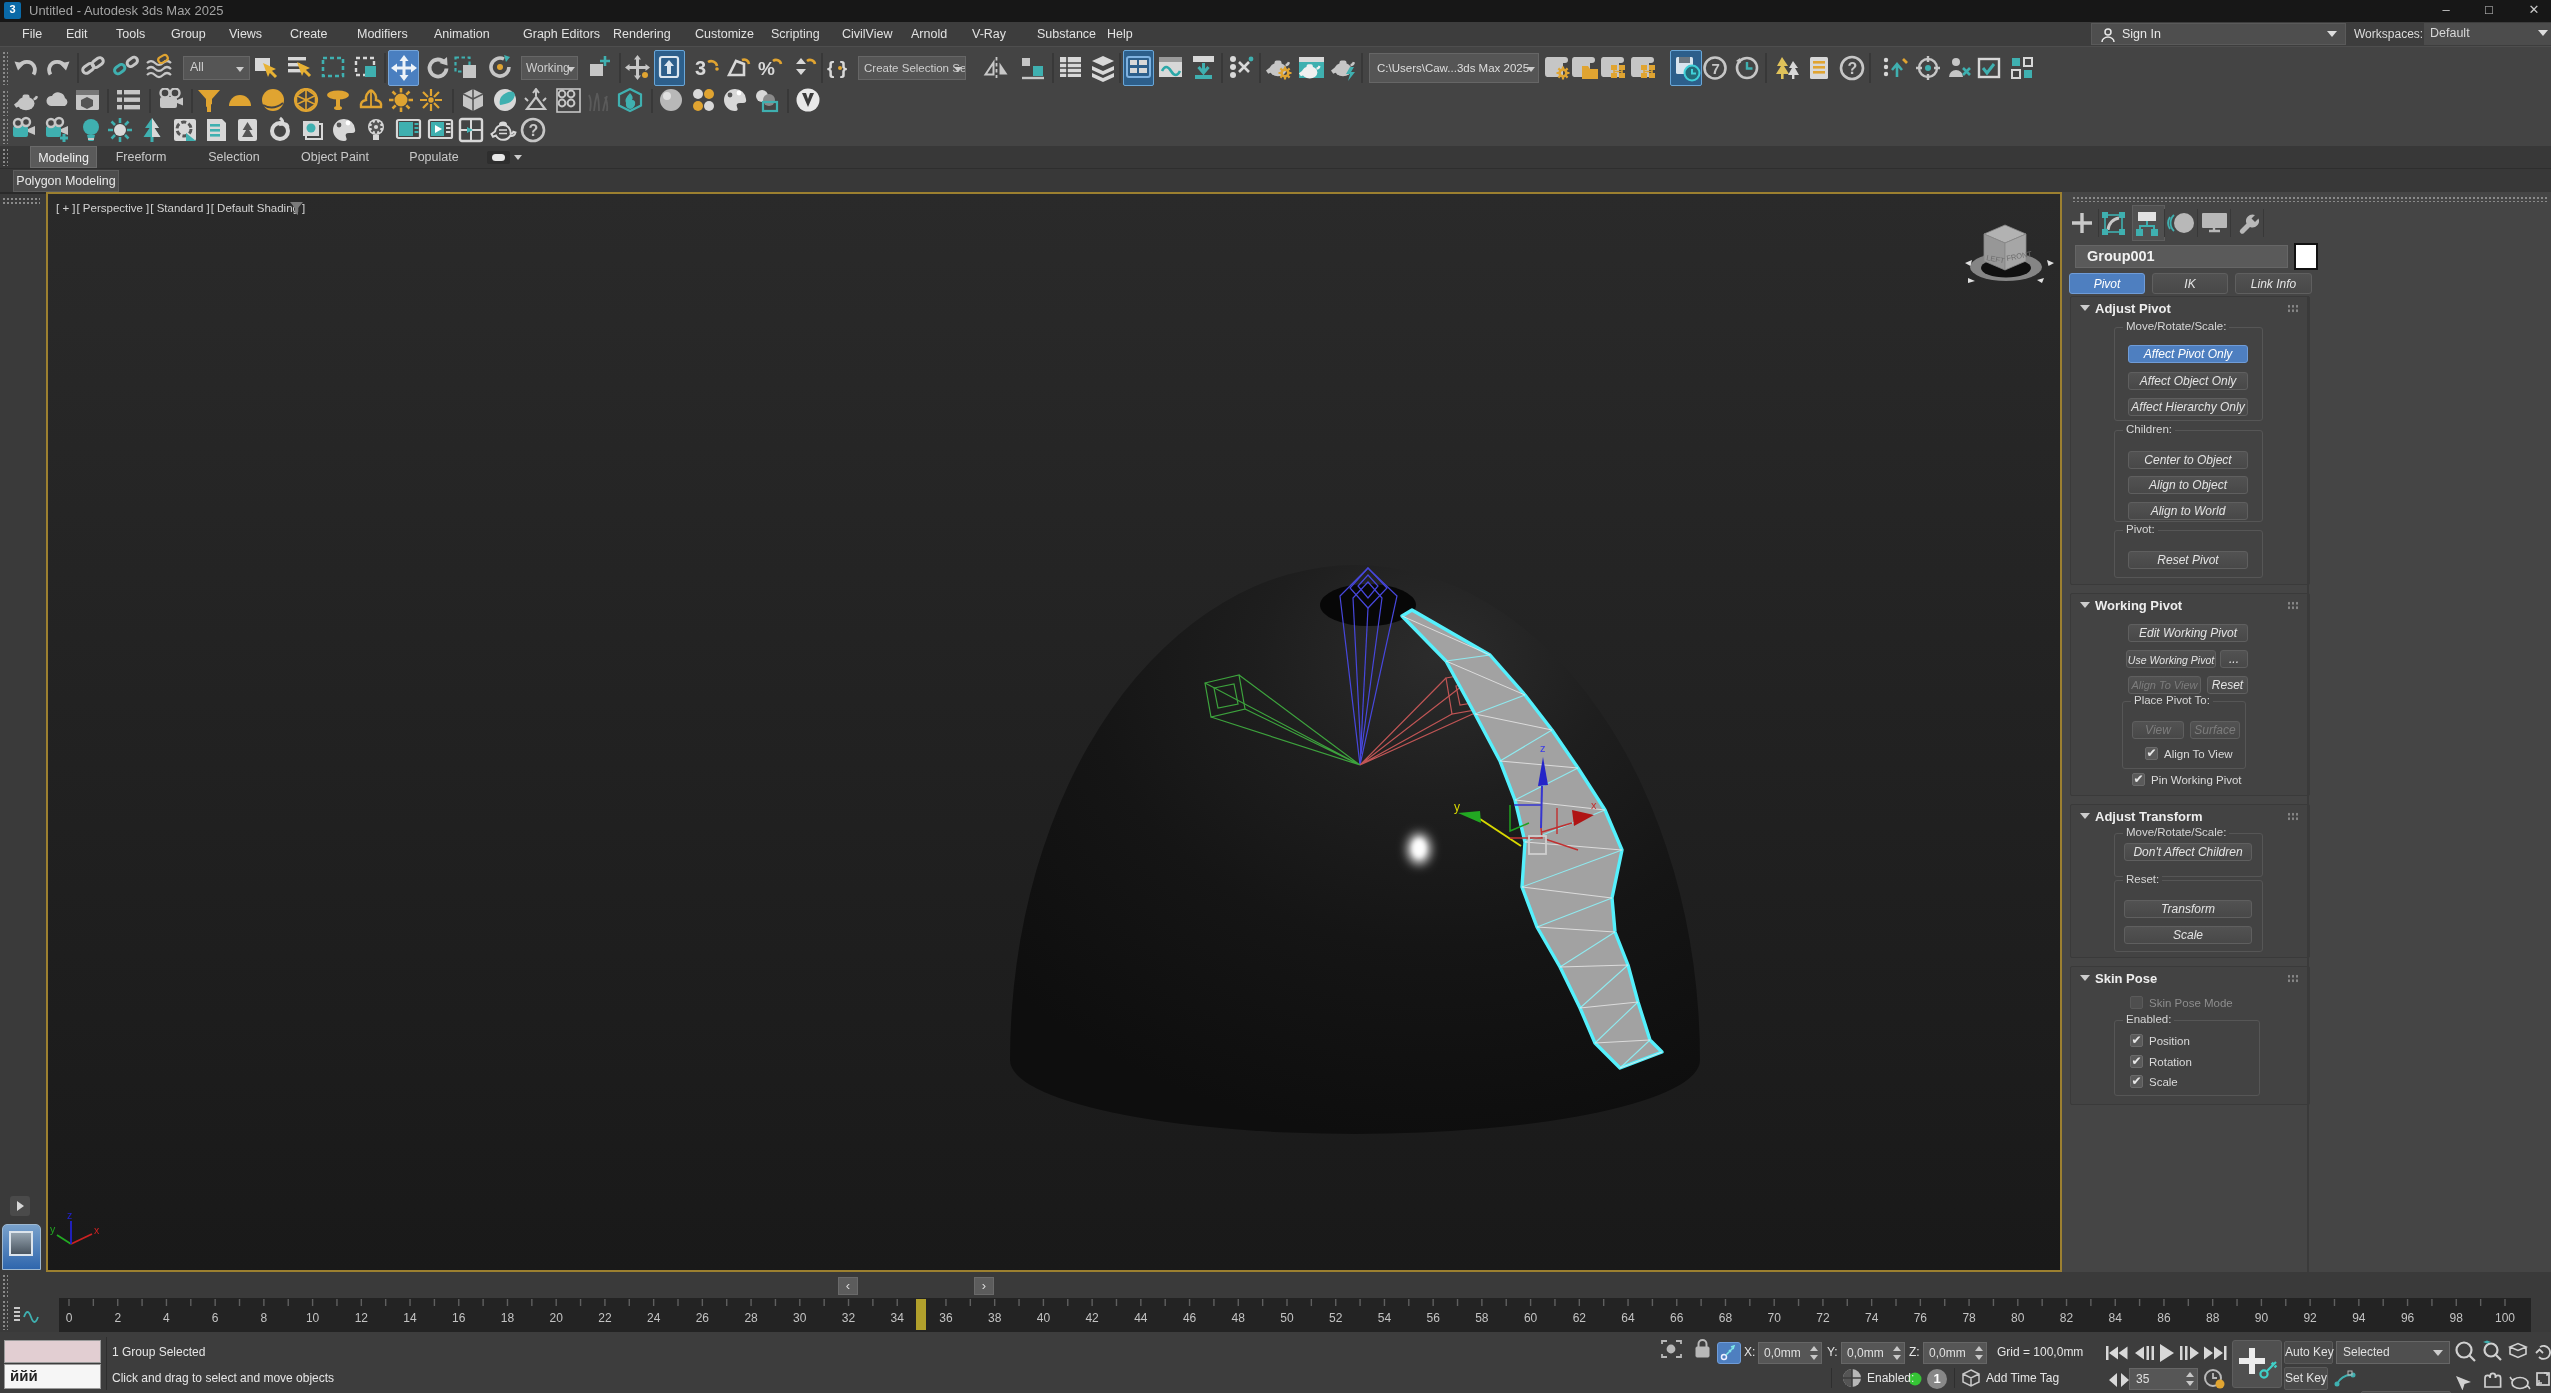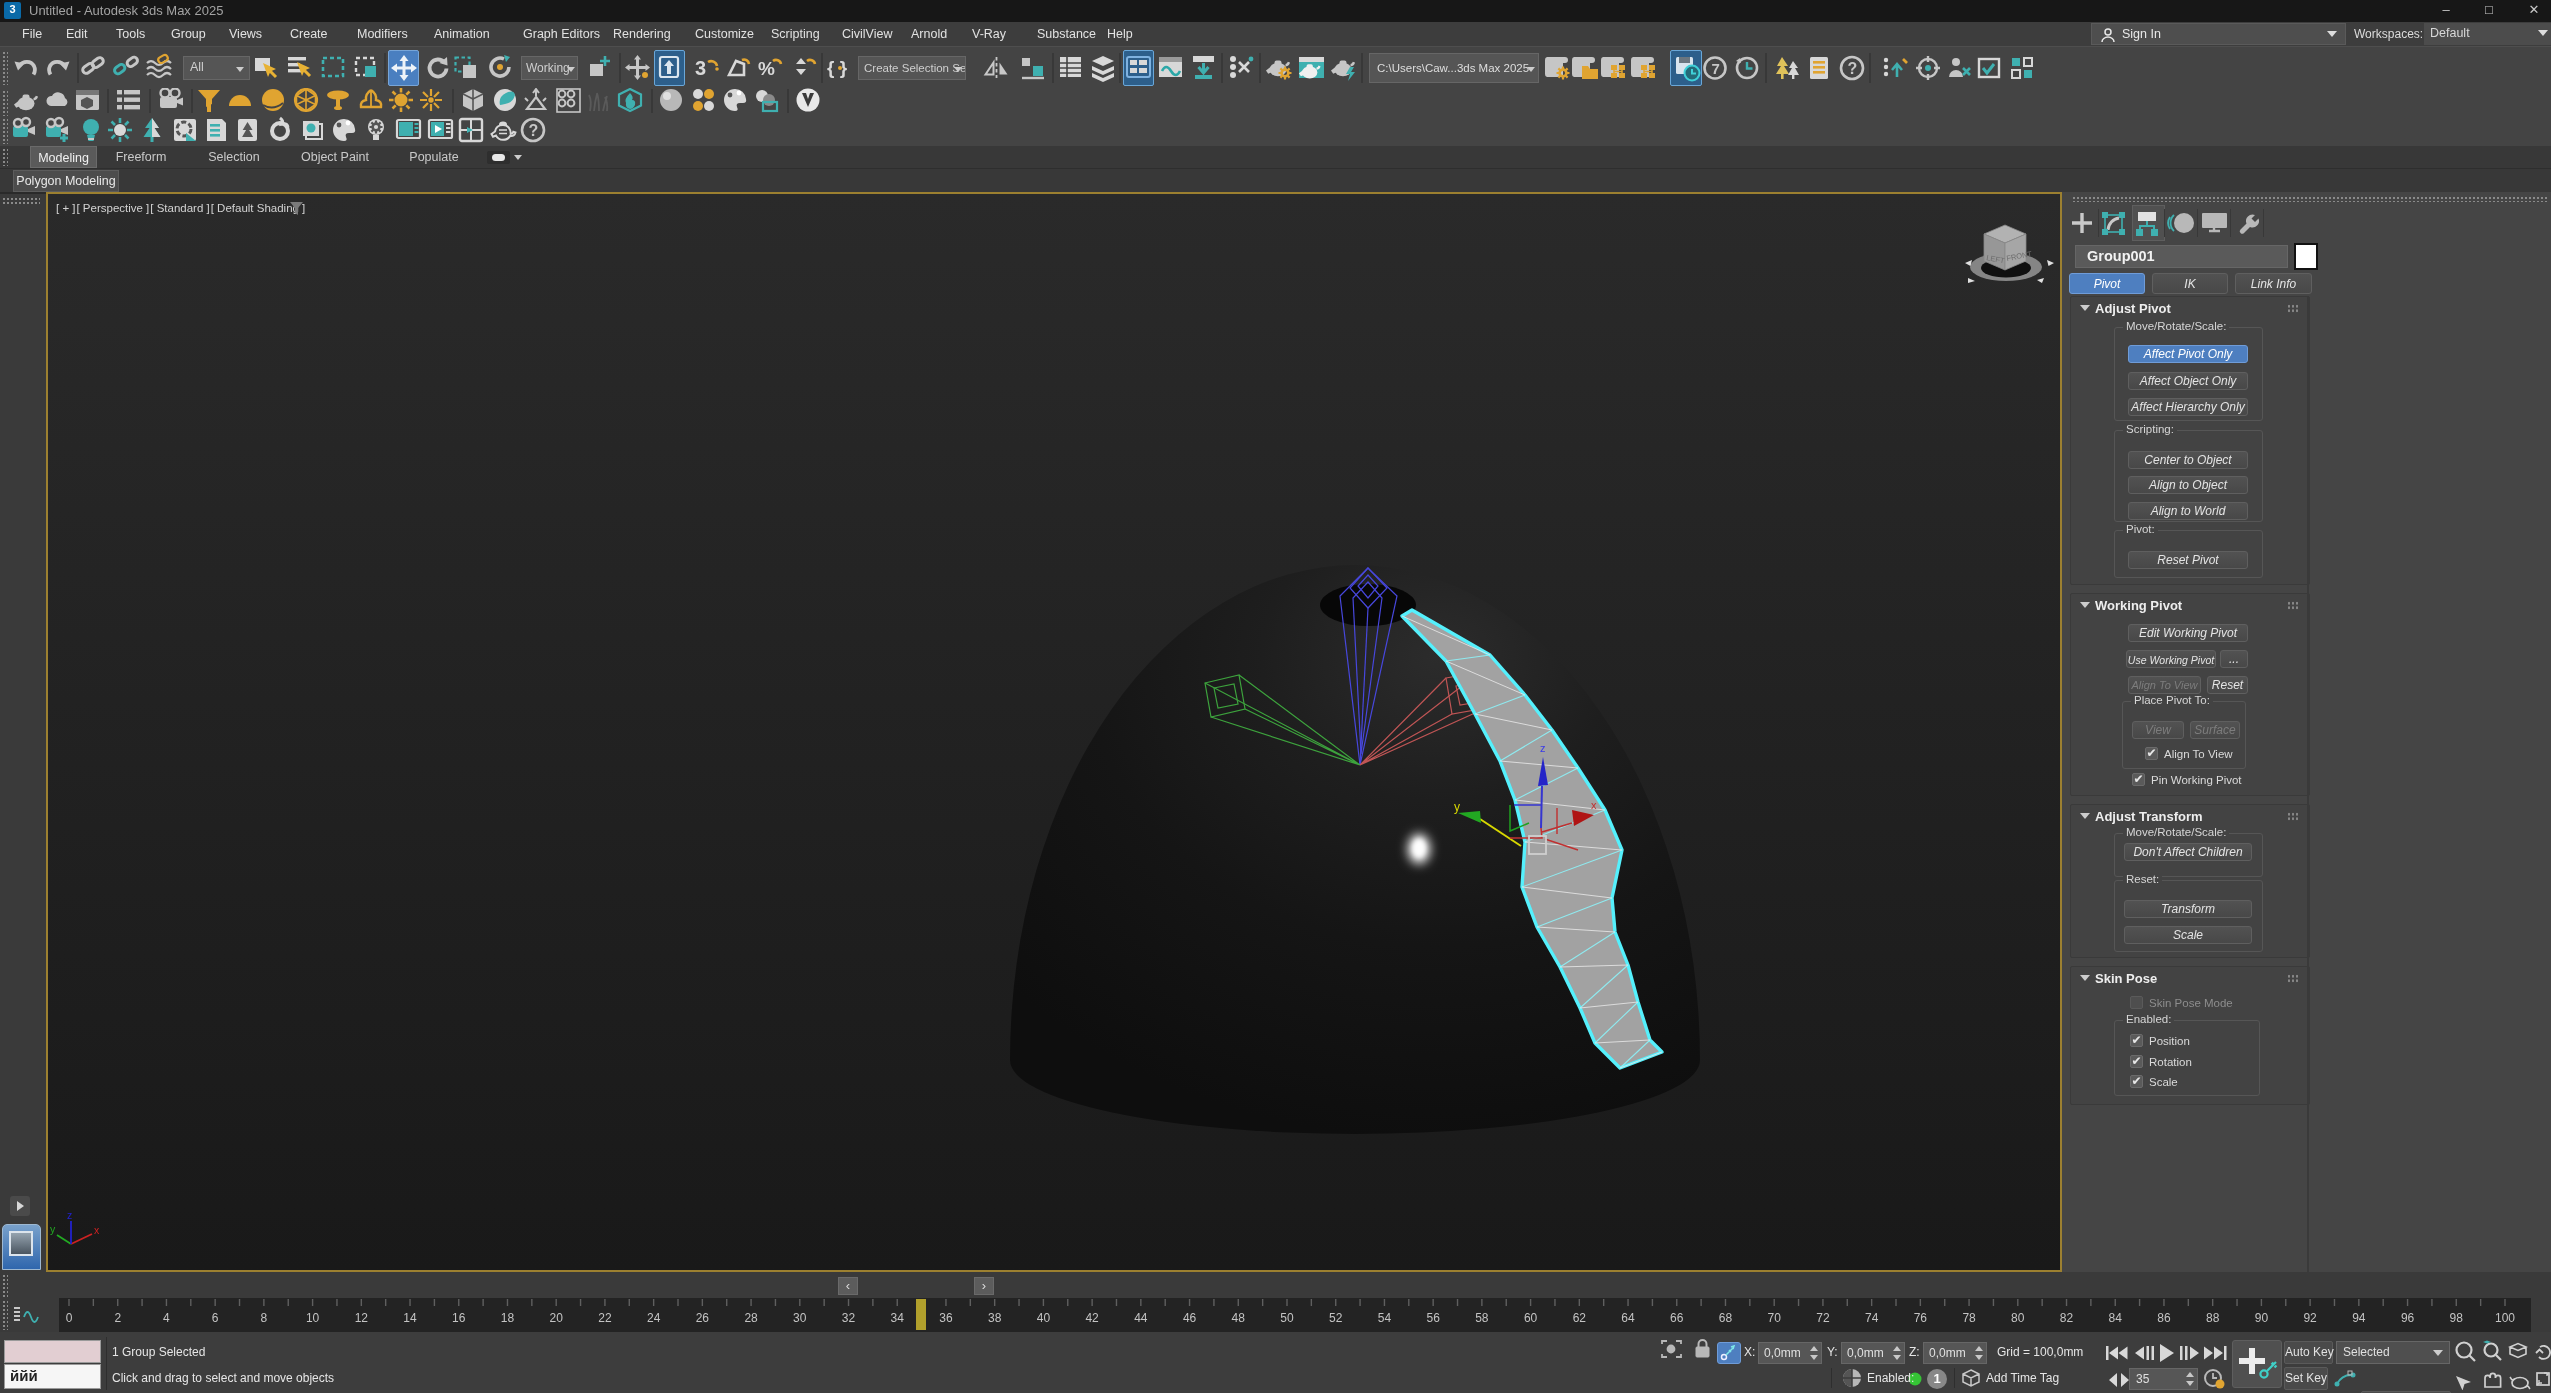--- a/index.html
+++ b/index.html
@@ -867,21 +867,21 @@
 
     <div class="rollout" style="top:104px;height:289px;">
       <div class="rhead">Adjust Pivot<span class="rdots"></span></div>
       <div class="gbox" style="left:43px;top:30px;width:149px;height:94px;">
           <span class="glabel">Move/Rotate/Scale:</span>
         </div>
       <div class="pbtn blue" style="left:57px;top:48px;width:120px;height:18px;padding-top:1px;">Affect Pivot Only</div>
       <div class="pbtn" style="left:57px;top:75px;width:120px;height:18px;padding-top:1px;">Affect Object Only</div>
       <div class="pbtn" style="left:57px;top:101px;width:120px;height:18px;padding-top:1px;">Affect Hierarchy Only</div>
       <div class="gbox" style="left:43px;top:133px;width:149px;height:92px;">
-          <span class="glabel">Scripting:</span>
+          <span class="glabel">Children:</span>
         </div>
       <div class="pbtn" style="left:57px;top:154px;width:120px;height:18px;padding-top:1px;">Center to Object</div>
       <div class="pbtn" style="left:57px;top:179px;width:120px;height:18px;padding-top:1px;">Align to Object</div>
       <div class="pbtn" style="left:57px;top:205px;width:120px;height:18px;padding-top:1px;">Align to World</div>
       <div class="gbox" style="left:43px;top:233px;width:149px;height:48px;">
           <span class="glabel">Pivot:</span>
         </div>
       <div class="pbtn" style="left:57px;top:254px;width:120px;height:18px;padding-top:1px;">Reset Pivot</div>
     </div>
 

